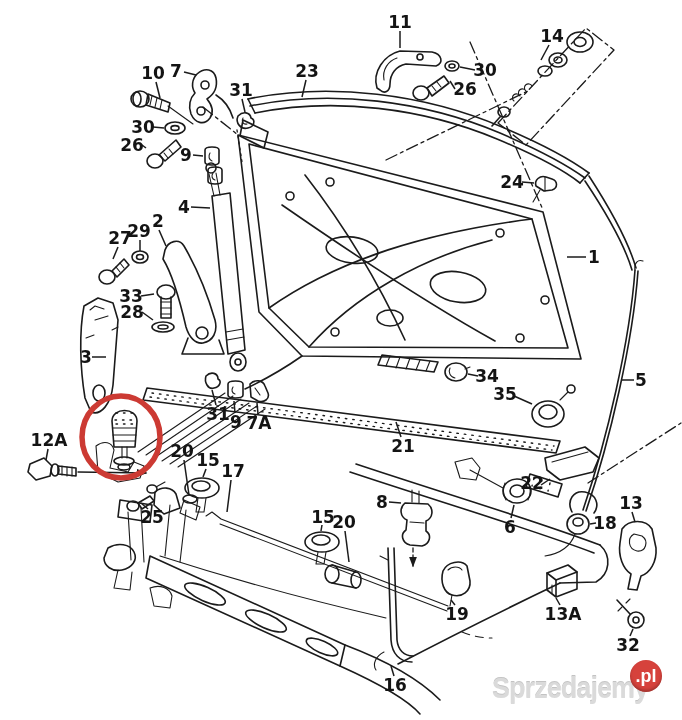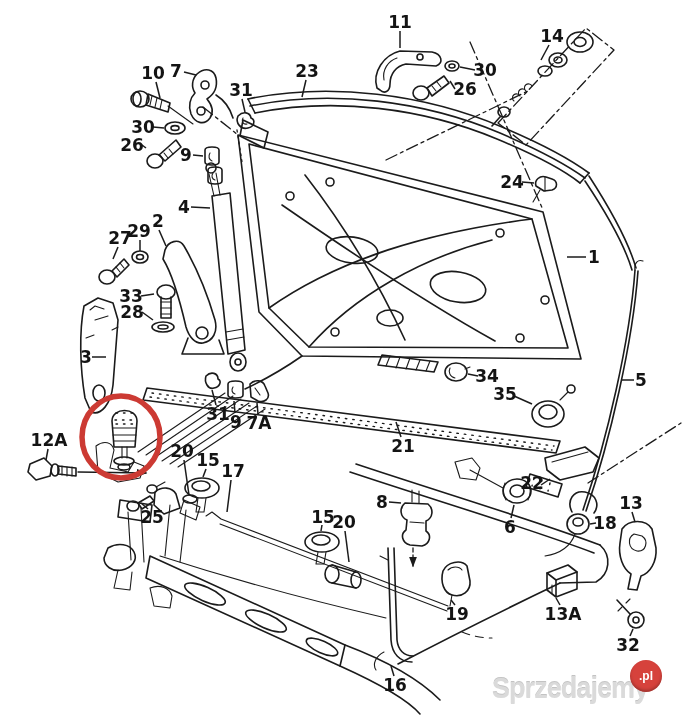--- a/index.html
+++ b/index.html
@@ -15,21 +15,21 @@
   text.part-label{font-family:"DejaVu Sans", sans-serif;font-weight:bold;
        font-size:17px;fill:#141414;}
   line.leader{stroke:#1b1b1b;stroke-width:1.5;}
   .watermark{position:absolute;left:492px;top:672px;
        font-family:"Liberation Sans", sans-serif;font-weight:bold;font-size:29px;
        color:#d7d7d7;letter-spacing:-1px;opacity:.9;
        text-shadow:0 1px 0 #ffffff,0 -1px 0 #bdbdbd;
        transform:scaleX(.93);transform-origin:left center;white-space:nowrap;}
   .pl-badge{position:absolute;left:630px;top:660px;width:32px;height:32px;
        border-radius:50%;display:flex;align-items:center;justify-content:center;
-       font-family:"Liberation Sans", sans-serif;font-weight:bold;font-size:12px;
+       font-family:"Liberation Sans", sans-serif;font-weight:bold;font-size:18px;
        color:#fff;box-shadow:inset 0 -2px 3px rgba(0,0,0,.25);}
 </style>
 </head>
 <body>
 
 <div id="stage">
 <svg width="682" height="720" viewBox="0 0 682 720">
   <defs>
     <marker id="arr" markerWidth="9" markerHeight="8" refX="7" refY="3" orient="auto">
       <path d="M0,0 L8,3 L0,6 Z" fill="#1b1b1b"></path>

